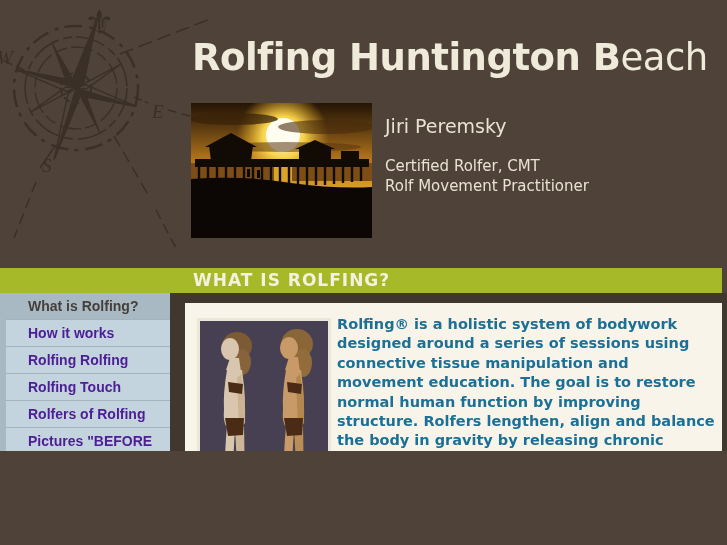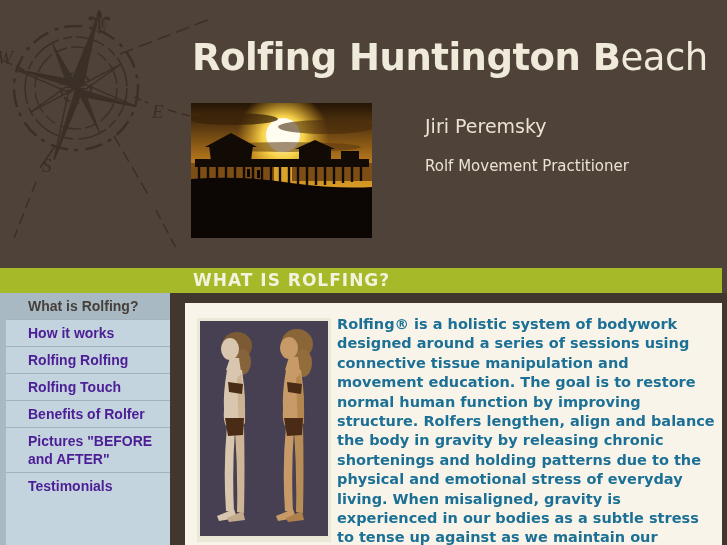--- a/index.html
+++ b/index.html
@@ -1,29 +1,29 @@
 <!DOCTYPE html>
 <html><head>
 <meta charset="utf-8">
 <style>
   html,body{margin:0;padding:0;background:#4f4339;}
   #screen{
-    position:relative;width:727px;height:545px;overflow:hidden;
+    position:relative;width:727px;height:451px;overflow:hidden;
     background:#4f4339;font-family:"DejaVu Sans",sans-serif;
   }
   
   .compass{position:absolute;left:0;top:0;}
   .site-title{
     position:absolute;left:192px;top:36px;margin:0;
     font-family:"DejaVu Sans",sans-serif;font-size:37px;font-weight:700;
     color:#efeada;letter-spacing:-0.5px;white-space:nowrap;
   }
   .site-title .light{font-weight:400;}
   .pier-photo{position:absolute;left:191px;top:103px;display:block;}
-  .info-block{position:absolute;left:385px;top:114px;color:#e9e3d2;margin-left:40px;}
+  .info-block{position:absolute;left:385px;top:114px;color:#e9e3d2;}
   .practitioner{font-size:19px;line-height:24px;margin-bottom:18px;}
   .cred{font-size:15px;line-height:20px;}
   .office{font-size:15px;margin-top:17px;white-space:nowrap;}
   .dots{font-size:10px;letter-spacing:1px;color:#b9ae9c;}
   
   .green-bar{
     position:absolute;left:0;top:268px;width:722px;height:25px;
     background:#a6b929;
   }
   .green-bar span{
@@ -146,33 +146,34 @@
     <g fill="#0b0603">
       <rect x="56" y="66" width="3" height="8"></rect>
       <rect x="66" y="67" width="3" height="8"></rect>
     </g>
 
     <path d="M0 76 Q50 72 100 80 Q145 86 181 84 L181 135 L0 135 Z" fill="#0c0704"></path>
   </svg>
 
   <div class="info-block">
     <div class="practitioner">Jiri Peremsky</div>
+    <div class="cred">Certified Rolfer, CMT</div>
     <div class="cred">Rolf Movement Practitioner</div>
   </div>
 
   <div class="green-bar">
     <span>WHAT IS ROLFING?</span>
   </div>
 
   <nav class="sidebar">
     <a class="nav-item active">What is Rolfing?</a>
     <a class="nav-item">How it works</a>
     <a class="nav-item">Rolfing Rolfing</a>
     <a class="nav-item">Rolfing Touch</a>
-    <a class="nav-item">Benefits of Rolfer</a>
+    <a class="nav-item">Rolfers of Rolfing</a>
     <a class="nav-item">Pictures "BEFORE and AFTER"</a>
     <a class="nav-item">Testimonials</a>
   </nav>
 
   <div class="content-frame">
     <main class="panel">
 
       <svg class="ba-photo" width="134" height="224" viewBox="0 0 134 224">
         <rect x="0" y="0" width="134" height="224" fill="#ece8d8"></rect>
         <rect x="3" y="3" width="128" height="215" fill="#474052"></rect>

